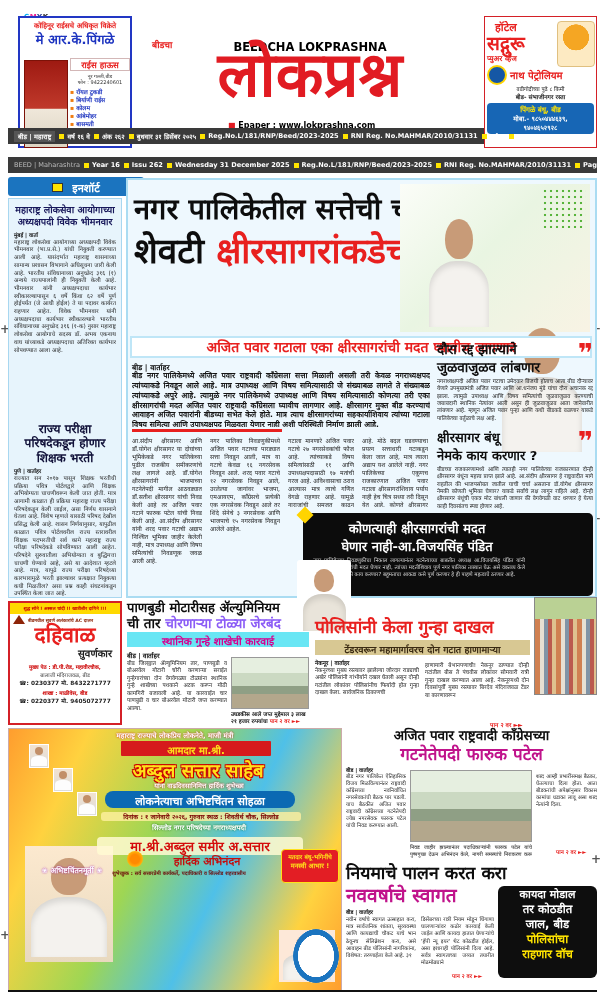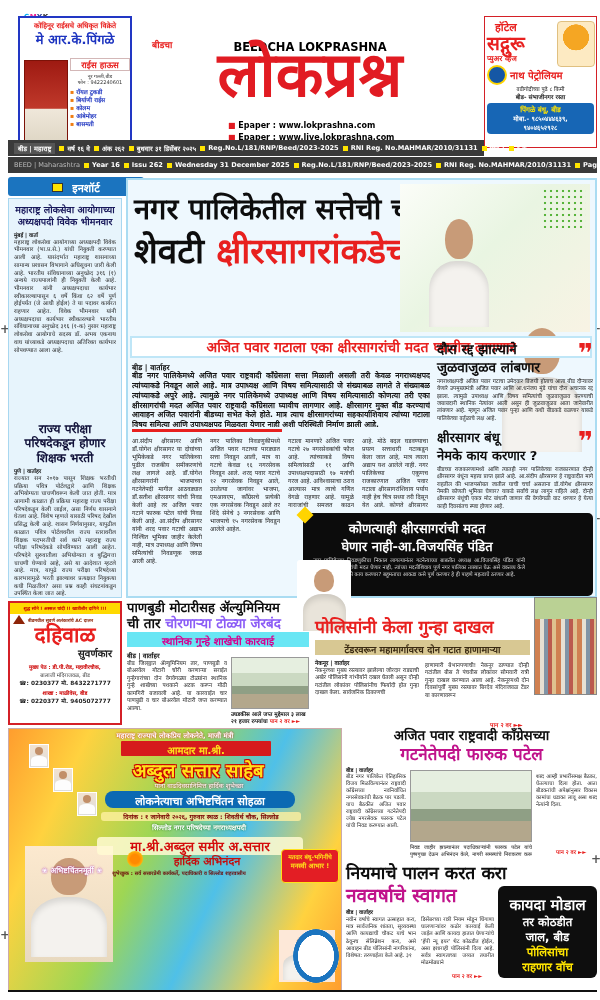--- a/index.html
+++ b/index.html
@@ -94,21 +94,21 @@
     </div>
     <div class="c n" style="font-size:5.5px;color:#222">वडीगोद्रीच्या पुढे ८ किमी</div>
     <div class="c b n" style="font-size:6px;color:#222">बीड- संभाजीनगर रस्ता</div>
     <div class="c" style="background:#1766b5;border-radius:4px;margin-top:2px;padding:2px 0">
       <div class="b n" style="font-size:7px;color:#ffe400">पिंगळे बंधू, बीड</div>
       <div class="b n" style="font-size:6.5px;color:#fff">मोबा.- ९८५०४४४६३९,</div>
       <div class="b n" style="font-size:6.5px;color:#fff">९४०४६५२९२८</div>
     </div>
   </div>
 
-  <div class="abs ibar" style="left:8px;top:140px;width:476px;height:16px">
+  <div class="abs ibar" style="left:8px;top:128px;width:476px;height:16px">
     <span class="seg" style="background:#555;padding:1px 4px">बीड | महाराष्ट्र</span>
     <span class="seg">
         <i class="bullet"></i>
         <span>वर्ष १६ वे</span>
       </span>
     <span class="seg">
         <i class="bullet"></i>
         <span>अंक २६२</span>
       </span>
     <span class="seg">
@@ -261,21 +261,21 @@
     <div class="portrait abs" style="left:20px;top:4px;width:20px;height:24px"></div>
     <div class="portrait abs" style="left:44px;top:4px;width:20px;height:24px"></div>
     <div class="portrait abs" style="left:68px;top:4px;width:20px;height:24px"></div>
     <div class="person abs" style="left:16px;top:34px;width:88px;height:116px;background:linear-gradient(180deg,#fce9cf,#e8d9bf)"></div>
     <div class="person abs" style="left:270px;top:2px;width:56px;height:52px;background:#fde8d8"></div>
 
     <div class="abs c" style="left:112px;top:12px;width:150px;height:15px;background:#d61a1c;border-radius:1px;line-height:15px">
       <span class="b n" style="font-size:10px;color:#ffe11a">आमदार मा.श्री.</span>
     </div>
     <div class="abs c b n" style="left:96px;top:28px;width:186px;font-size:18.5px;color:#ffe11a;text-shadow:1px 1px 0 #c00,-1px -1px 0 #c00,1px -1px 0 #c00,-1px 1px 0 #c00">अब्दुल सत्तार साहेब</div>
-    <div class="abs c n" style="left:100px;top:52px;width:180px;font-size:6.5px;color:#fff;font-weight:normal;text-shadow:0 0 2px #a00">यांना वाढदिवसानिमित्त हार्दिक शुभेच्छा</div>
+    <div class="abs c n" style="left:100px;top:52px;width:180px;font-size:6.5px;color:#fff;font-weight:bold;text-shadow:0 0 2px #a00">यांना वाढदिवसानिमित्त हार्दिक शुभेच्छा</div>
     <div class="abs c" style="left:96px;top:62px;width:190px;height:17px;background:#0b69b3;border-radius:8px;line-height:17px">
       <span class="b white n" style="font-size:11px">लोकनेत्याचा अभिष्टचिंतन सोहळा</span>
     </div>
     <div class="abs c n b" style="left:92px;top:83px;width:200px;font-size:6.3px;color:#7a0202;background:rgba(255,240,160,.8);border-radius:3px"><span>दिनांक : १ जानेवारी २०२६, गुरुवार</span>  <span>स्थळ : शिवतीर्थ चौक, सिल्लोड</span></div>
     <div class="abs c n b" style="left:100px;top:94px;width:180px;font-size:6.8px;color:#fff;text-shadow:0 0 2px #060">सिल्लोड नगर परिषदेच्या नगराध्यक्षपदी</div>
     <div class="abs c n b" style="left:88px;top:108px;width:206px;font-size:13px;color:#d40b0b;background:rgba(255,250,210,.85);border-radius:4px">मा.श्री.अब्दुल समीर अ.सत्तार</div>
     <div class="abs" style="left:118px;top:122px;width:16px;height:16px;border-radius:50%;background:radial-gradient(#ff8a00 40%,#ffe11a)"></div>
     <div class="abs c n b" style="left:138px;top:124px;width:120px;font-size:11px;color:#c40e0e">हार्दिक अभिनंदन</div>
     <div class="abs c n" style="left:60px;top:140px;width:220px;font-size:5.2px;color:#6d0a0a;font-weight:bold">शुभेच्छुक : सर्व सत्तारप्रेमी कार्यकर्ते, पदाधिकारी व सिल्लोड शहरवासीय</div>
     <div class="abs c" style="left:272px;top:120px;width:56px;height:32px;background:#e31e24;border:1.5px solid #ffe11a;border-radius:4px">
@@ -292,21 +292,21 @@
   <div class="abs dateline" style="left:346px;top:766px;font-size:5.4px">बीड | वार्ताहर</div>
   <div class="abs body-txt" style="left:346px;top:773px;width:60px;height:84px;font-size:5.3px">बीड नगर पालिकेत ऐतिहासिक विजय मिळविल्यानंतर राष्ट्रवादी काँग्रेसच्या नवनिर्वाचित नगरसेवकांची बैठक पार पडली. याच बैठकीत अजित पवार राष्ट्रवादी काँग्रेसच्या गटनेतेपदी ज्येष्ठ नगरसेवक फारुक पटेल यांची निवड करण्यात आली.</div>
   <div class="abs ph meeting" style="left:410px;top:770px;width:122px;height:72px;border:1px solid #999"></div>
   <div class="abs body-txt" style="left:410px;top:844px;width:122px;height:14px;font-size:5.2px">निवड जाहीर झाल्यानंतर पदाधिकाऱ्यांनी फारुक पटेल यांचे पुष्पगुच्छ देऊन अभिनंदन केले, नागरी समस्यांचे निराकरण करू असा</div>
   <div class="abs body-txt" style="left:536px;top:773px;width:61px;height:74px;font-size:5.3px">शब्द आम्ही प्रभारींसमक्ष बैठका, घेतल्याचा दिला होता. आता बीडकरांची अपेक्षांनुसार विकास कामांचा धडाका लावू असा शब्द नेत्यांनी दिला.</div>
   <div class="abs more n" style="left:556px;top:848px;font-size:5.6px">पान २ वर ►►</div>
 
   <div class="abs b n" style="left:346px;top:860px;font-size:17.5px;color:#0d0d0d;font-weight:900">नियमाचे पालन करत करा</div>
   <div class="abs b n" style="left:346px;top:882px;font-size:19px;color:#c0138b;font-weight:900">नववर्षाचे स्वागत</div>
   <div class="abs c" style="left:498px;top:886px;width:99px;height:92px;background:#0e0e0e;border-radius:6px">
-    <div class="b white n" style="font-size:15px;margin-top:8px">कायदा मोडाल</div>
+    <div class="b white n" style="font-size:11px;margin-top:0">कायदा मोडाल</div>
     <div class="b white n" style="font-size:11.5px">तर कोठडीत</div>
     <div class="b white n" style="font-size:11.5px">जाल, बीड</div>
     <div class="b n" style="font-size:11.5px;color:#ffe400">पोलिसांचा</div>
     <div class="b n" style="font-size:11.5px;color:#ffe400">राहणार वॉच</div>
   </div>
   <div class="abs dateline" style="left:346px;top:908px;font-size:5.4px">बीड | वार्ताहर</div>
   <div class="abs body-txt" style="left:346px;top:916px;width:70px;height:62px;font-size:5.4px">नवीन वर्षाचे स्वागत उत्साहात करा, मात्र सार्वजनिक शांतता, सुव्यवस्था आणि कायद्याची चौकट याचे भान ठेवूनच सेलिब्रेशन करा, असे आवाहन बीड पोलिसांनी नागरिकांना, विशेषत: तरुणाईला केले आहे. ३१</div>
   <div class="abs body-txt" style="left:421px;top:916px;width:73px;height:62px;font-size:5.4px">डिसेंबरच्या रात्री नियम मोडून धिंगाणा घालणाऱ्यांवर कठोर कारवाई केली जाईल आणि कायदा हातात घेणाऱ्यांचे 'हॅपी न्यू इयर' थेट कोठडीत होईल, असा इशाराही पोलिसांनी दिला आहे. सर्वत्र स्वागताच्या जय्यत तयारीत मोठमोठ्याने</div>
   <div class="abs more n" style="left:452px;top:972px;font-size:5.6px">पान २ वर ►►</div>
 

